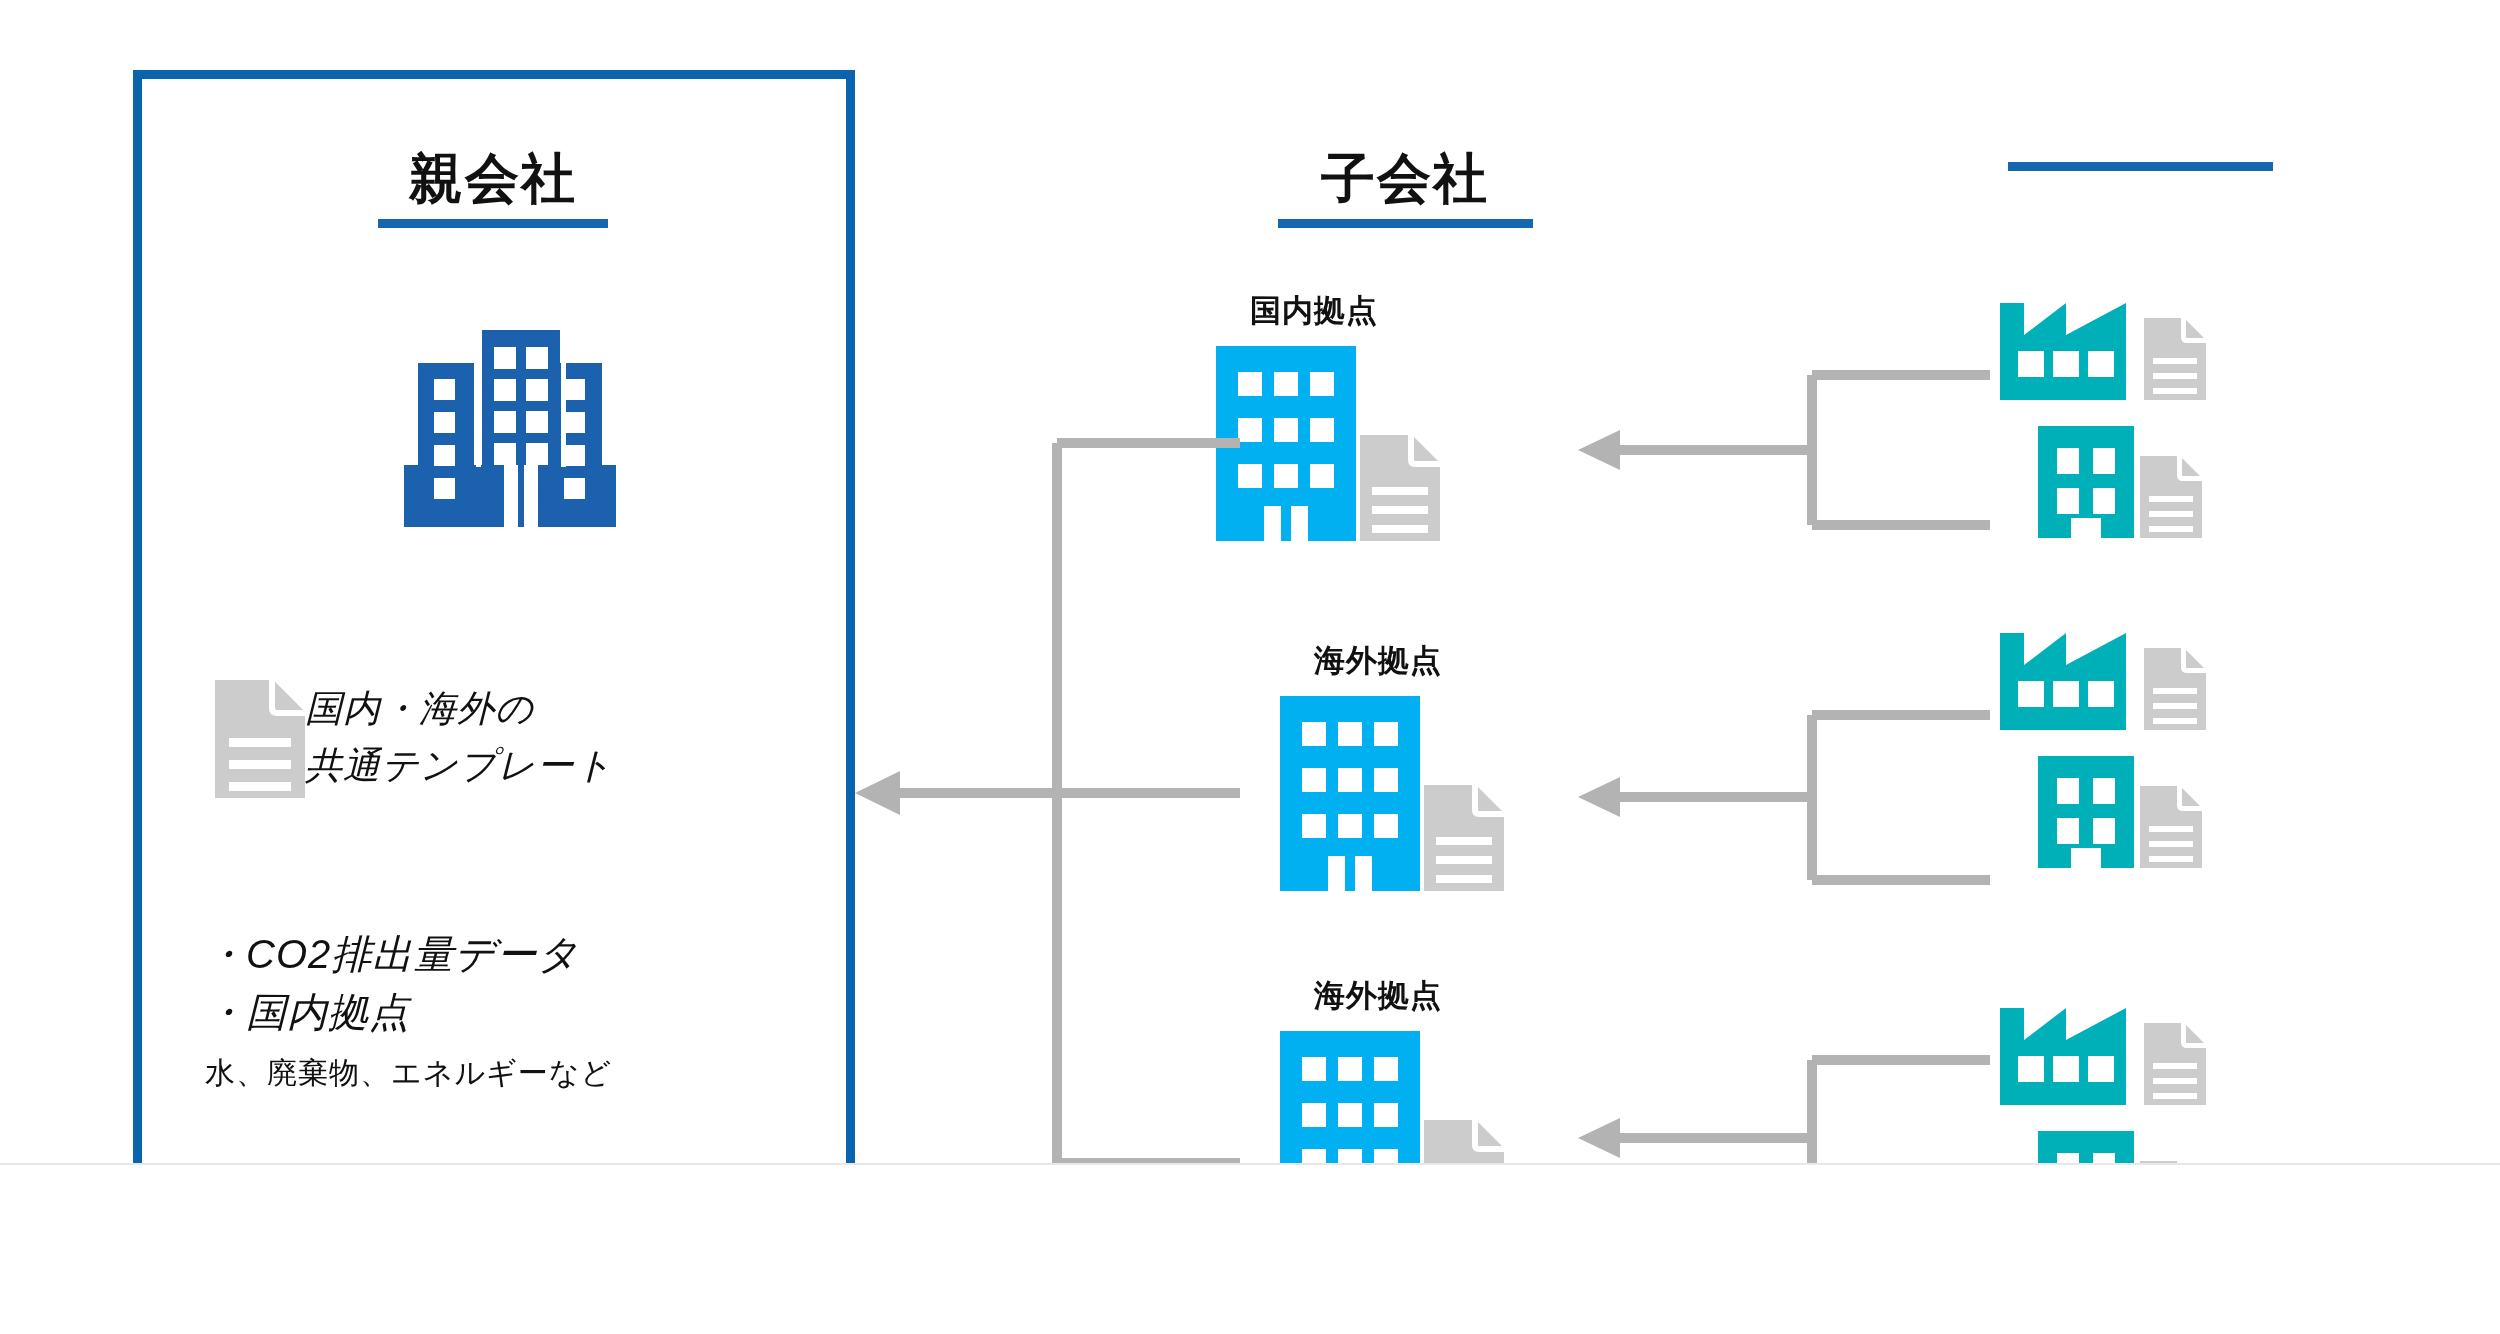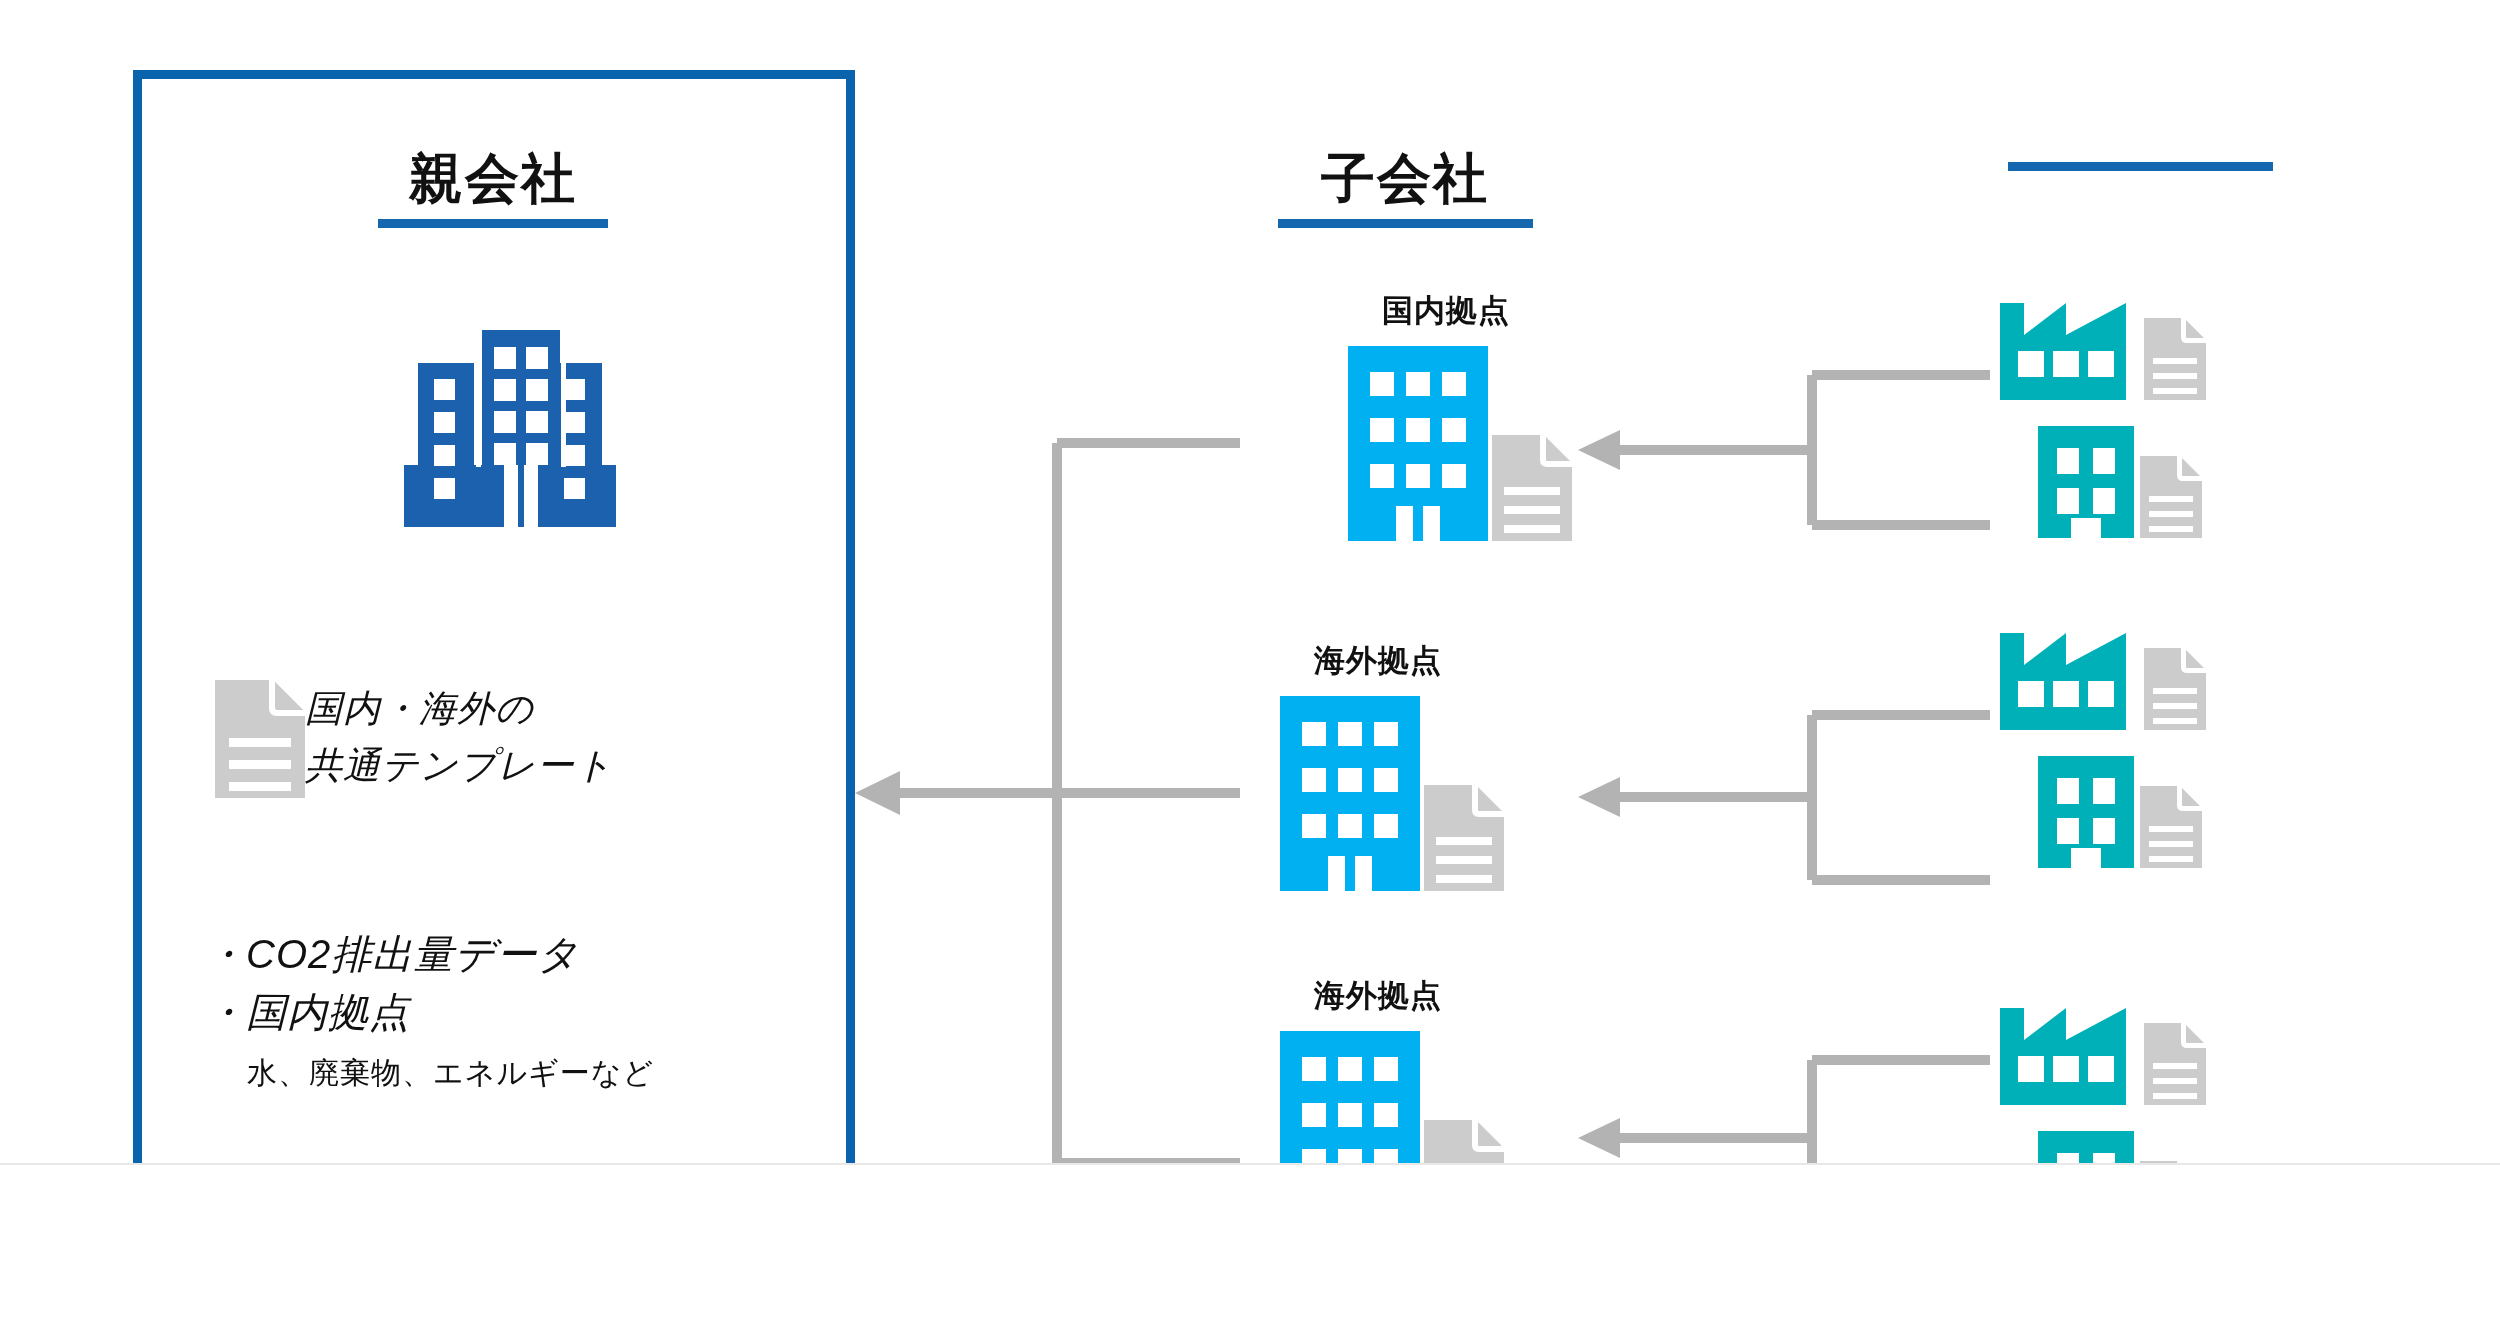--- a/index.html
+++ b/index.html
@@ -92,21 +92,20 @@
     line-height: 1.45;
     color: #111111;
     letter-spacing: 1px;
     white-space: nowrap;
     font-style: italic;
   }
   #bullets-note {
     font-size: 30px;
     color: #111111;
     margin-top: 12px;
-    margin-left: 42px;
     letter-spacing: 1px;
     white-space: nowrap;
   }
 
   
   .sub-group {
     position: absolute;
     width: 330px;
   }
   .sub-label {
@@ -227,21 +226,21 @@
     <div class="bullet-line">・CO2排出量データ</div>
     <div class="bullet-line">・国内拠点</div>
     <div id="bullets-note">水、廃棄物、エネルギーなど</div>
   </div>
 
   <div class="col-heading" style="left:1240px; top:150px; width:330px;">
     <span class="ch-text">子会社</span>
     <span class="ch-rule" style="width:255px;"></span>
   </div>
 
-  <div class="sub-group" style="left:1348px; top:290px;">
+  <div class="sub-group" style="left:1216px; top:290px;">
     <div class="sub-label">国内拠点</div>
     <div class="sub-icons">
       <div>
         <svg viewBox="0 0 140 195" width="140" height="195" aria-hidden="true">
           <rect x="0" y="0" width="140" height="195" fill="#00b0f0"></rect>
           <g fill="#ffffff">
             <rect x="22" y="26" width="24" height="24"></rect>
             <rect x="58" y="26" width="24" height="24"></rect>
             <rect x="94" y="26" width="24" height="24"></rect>
             <rect x="22" y="72" width="24" height="24"></rect>

